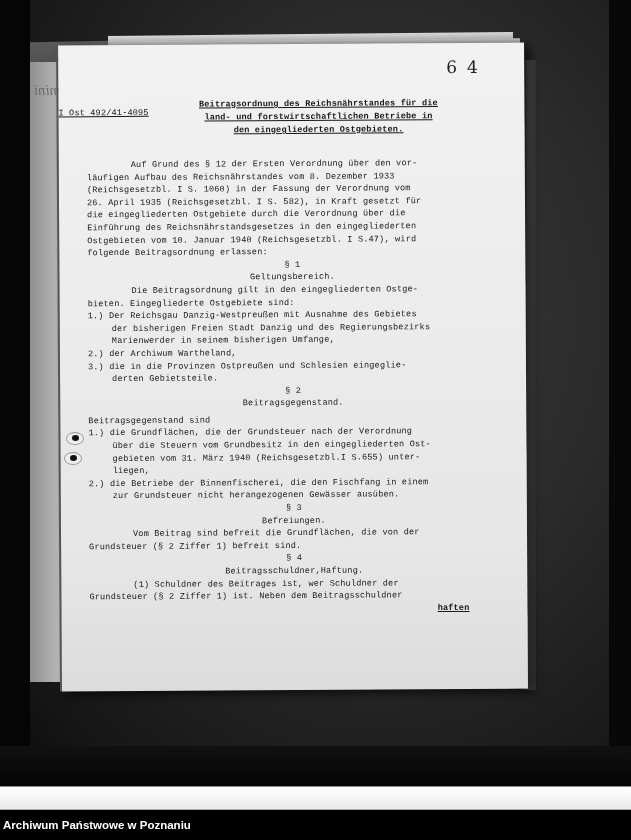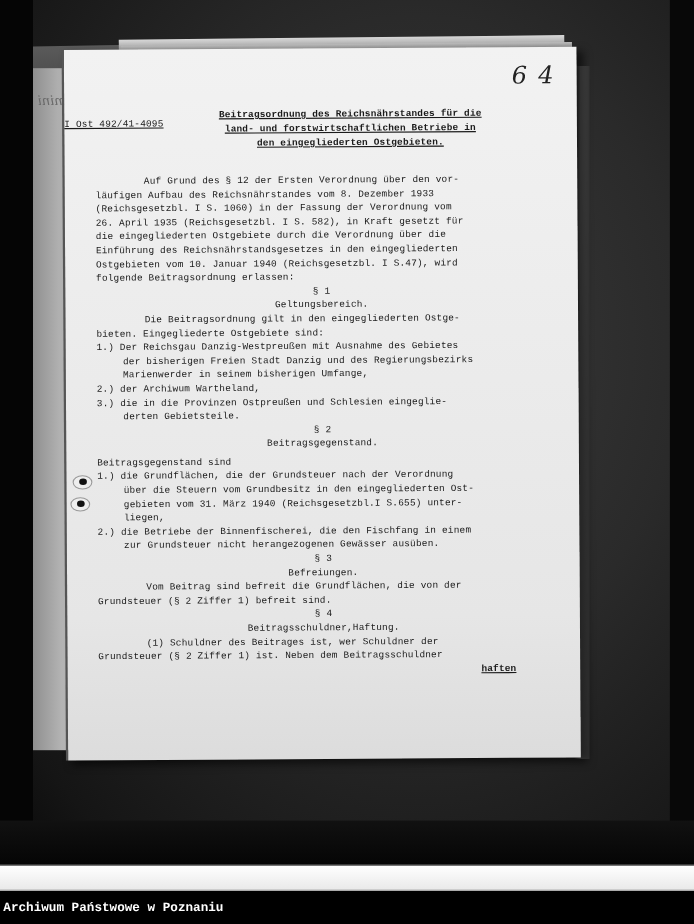--- a/index.html
+++ b/index.html
@@ -57,22 +57,22 @@
   }
   .page-shadow-right {
     position:absolute; left:522px; top:60px; width:14px; height:630px;
     background: linear-gradient(90deg,#222,#555 40%,#333);
   }
   .doc {
     position:absolute; left:46px; top:34px; width:420px; color:#1a1a1a;
     font-size:8.6px; line-height:12.6px; letter-spacing:0.15px;
   }
   .page-number {
-    position:absolute; left:407px; top:14px; font-family:"DejaVu Serif", serif;
-    font-style:italic; font-size:22px; color:#222; letter-spacing:10px;
+    position:absolute; left:388px; top:14px; font-family:"DejaVu Serif", serif;
+    font-size:17px; color:#222; letter-spacing:10px;
   }
   .ref { position:absolute; left:0; top:0; text-decoration: underline; font-size:8.6px; }
   .title {
     position:absolute; left:84px; top:20px; width:260px; text-align:center;
     font-weight:bold; text-decoration: underline; line-height:13px;
   }
   .body { position:absolute; left:28px; top:80px; width:380px; }
   .line { white-space: nowrap; height:12.6px; }
   .indent1 { padding-left:44px; }
   .indent2 { padding-left:24px; }
@@ -82,21 +82,21 @@
   .footer {
     position:absolute; left:0; top:786px; width:631px; height:54px; background:#000;
   }
   .footer-strip {
     position:absolute; left:0; top:0; width:631px; height:22px;
     background: linear-gradient(#ffffff,#e9e9e9);
     border-top: 1px solid #888; border-bottom:1px solid #aaa;
   }
   .footer-label {
     position:absolute; left:3px; top:33px; color:#fff;
-    font-family:Liberation Mono, monospace; font-weight:bold; font-size:11.5px;
+    font-family:Liberation Sans, sans-serif; font-weight:bold; font-size:11.5px;
   }
 </style>
 </head>
 <body>
 
 <div class="scan">
   <div class="scan-left-black"></div>
   <div class="scan-right-black"></div>
   <div class="scan-bottom-dark"></div>
   <div class="folder-top"></div>

